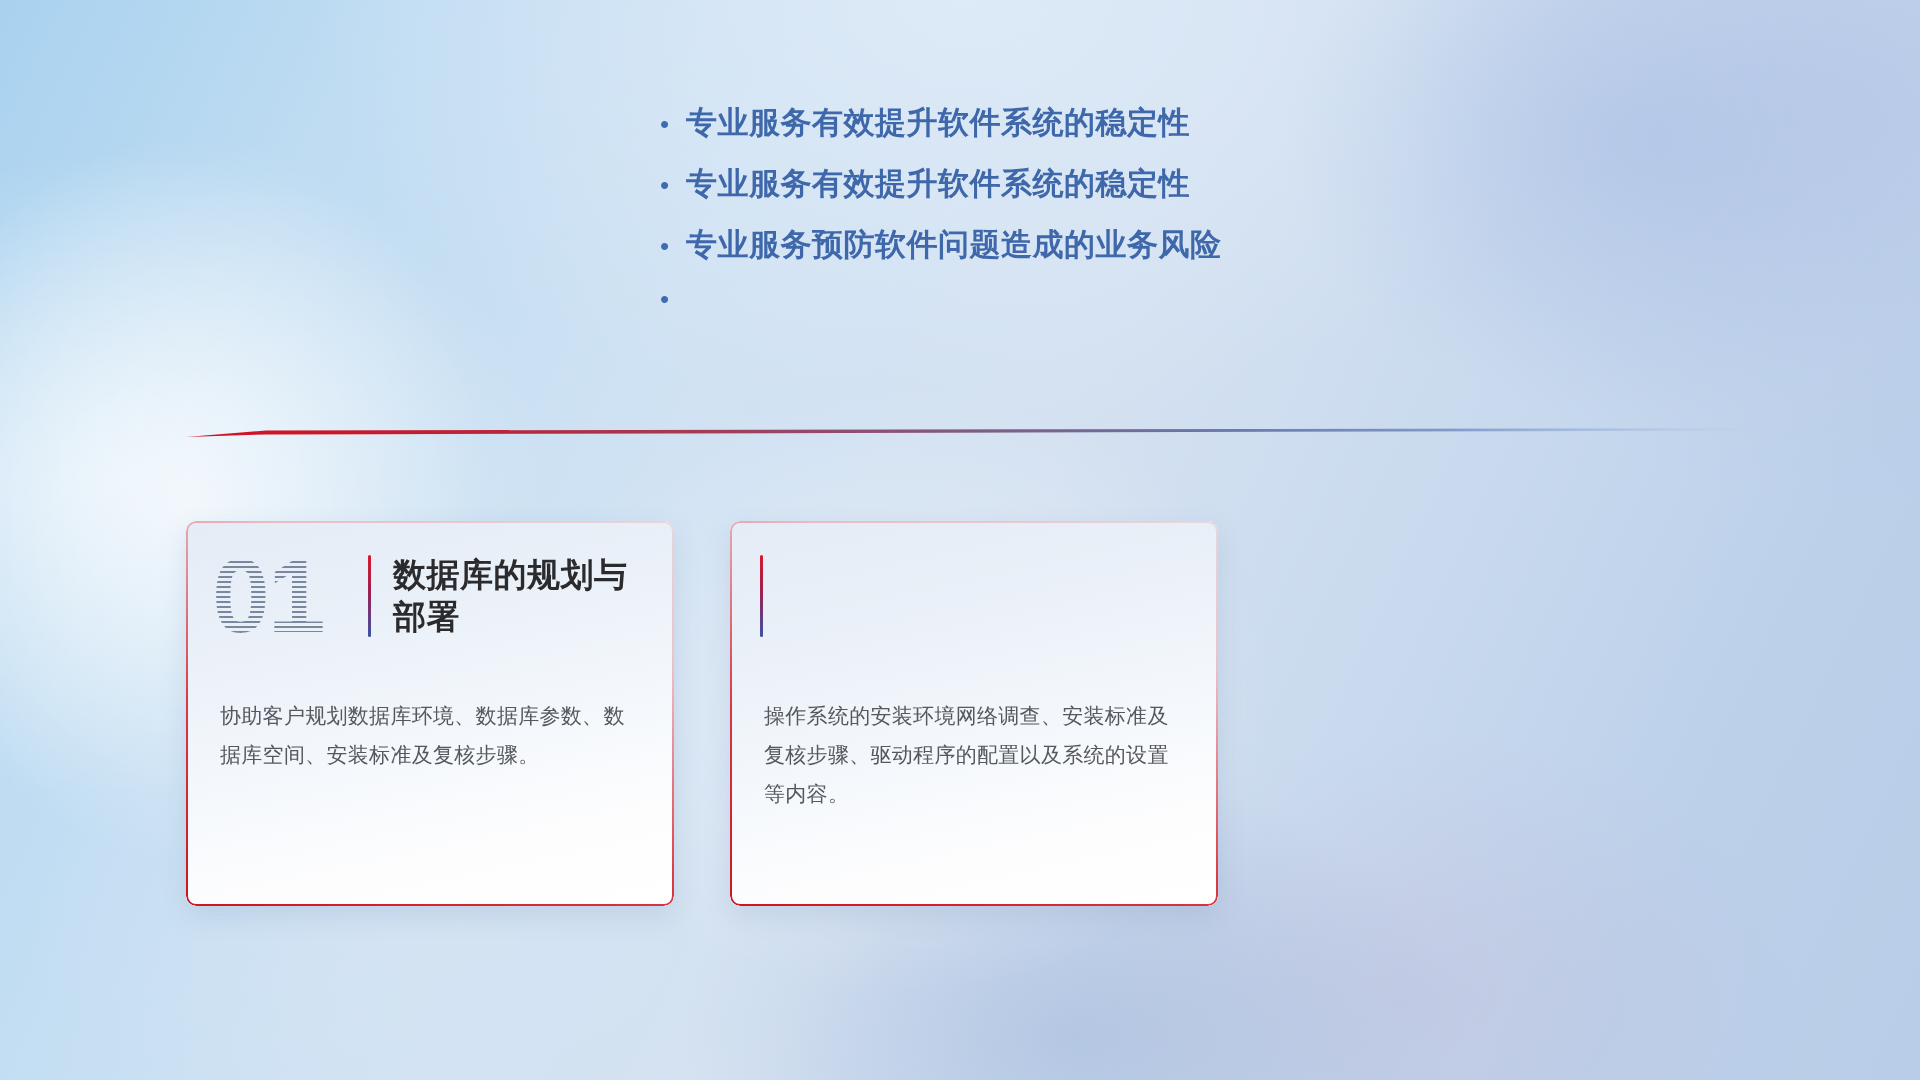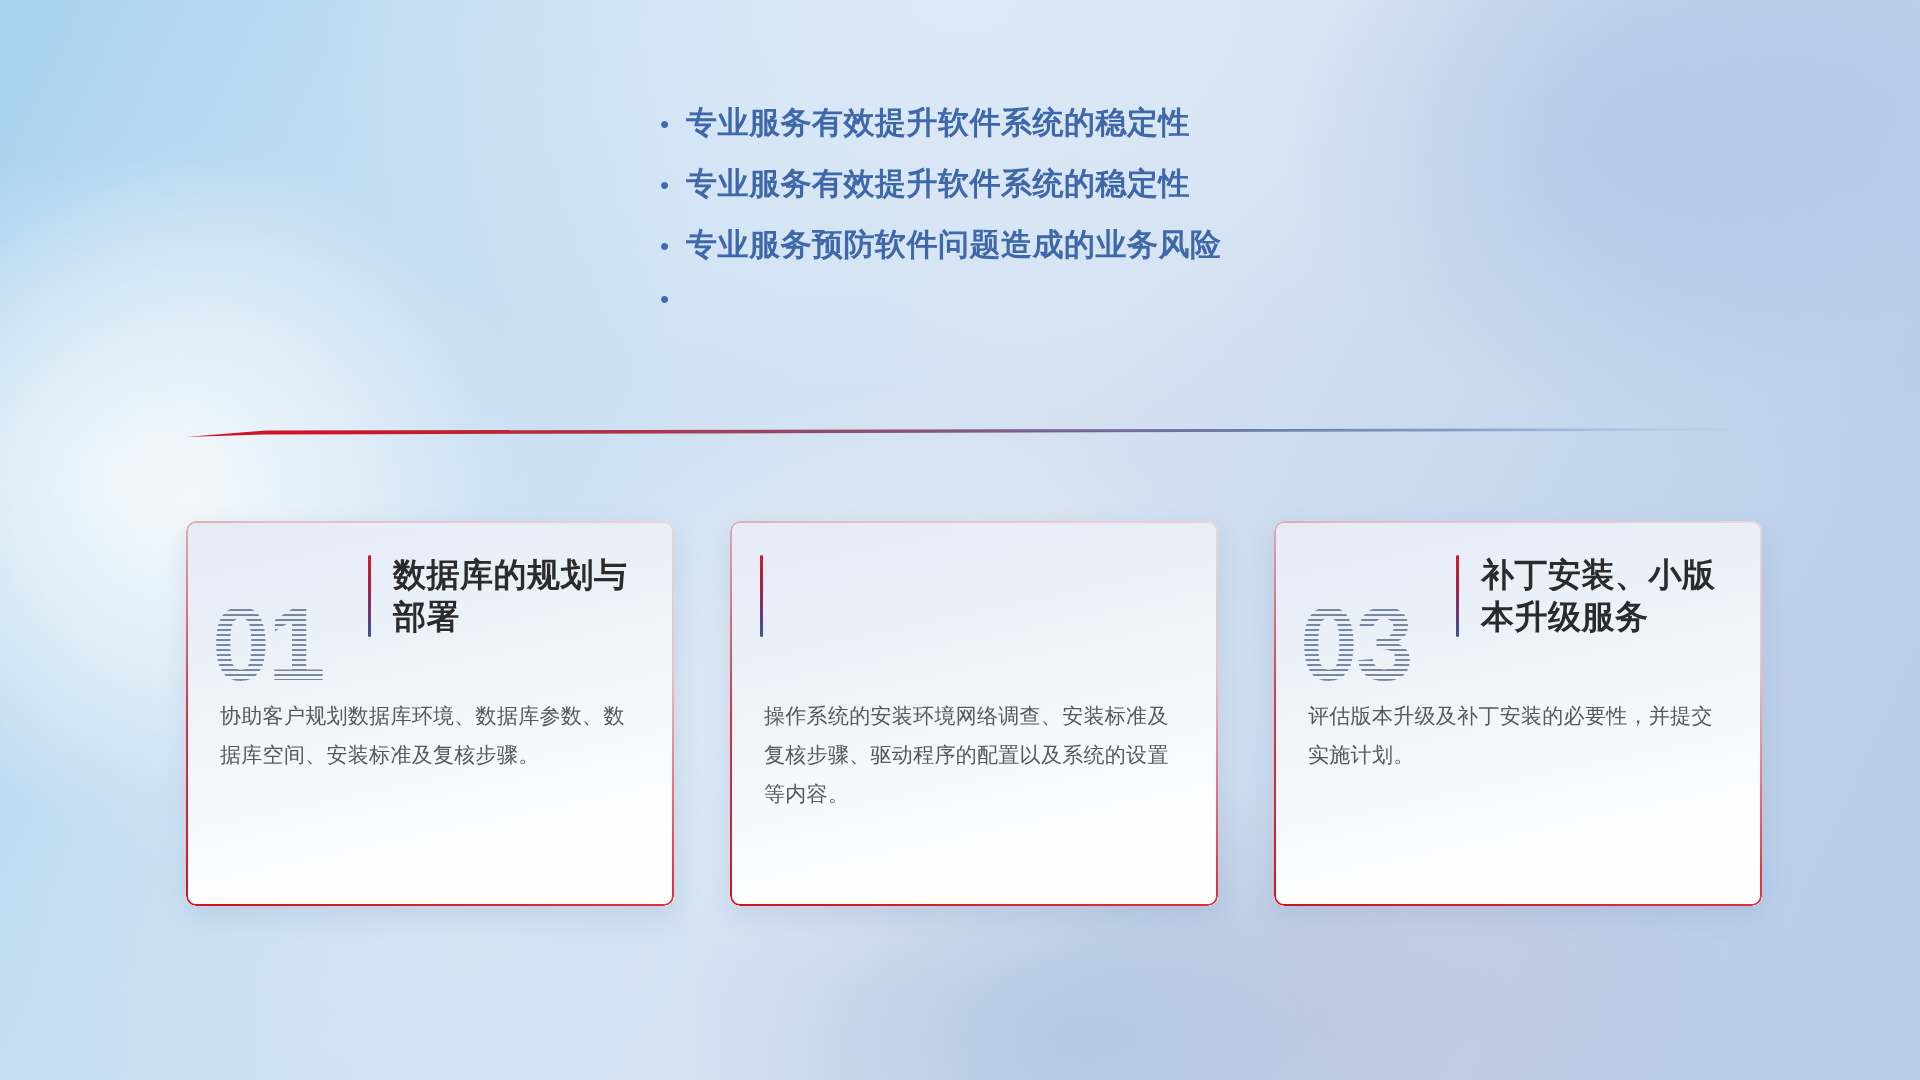--- a/index.html
+++ b/index.html
@@ -146,21 +146,20 @@
       to bottom,
       rgba(108,124,148,0.95) 0px,
       rgba(108,124,148,0.95) 2px,
       rgba(255,255,255,0) 2px,
       rgba(255,255,255,0) 5px
     );
     -webkit-background-clip: text;
     background-clip: text;
     color: transparent;
     display: inline-block;
-    margin-top: 48px;
   }
 
   .card-sep {
     width: 3px;
     flex: 0 0 3px;
     height: 82px;
     margin: 0 22px 0 4px;
     border-radius: 2px;
     background: linear-gradient(to bottom, #d7192c 0%, #9b2150 46%, #3b52a4 100%);
   }
@@ -253,26 +252,15 @@
     </div>
 
     <div class="card">
       <div class="card-edge"></div>
       <div class="card-head">
         <div class="card-sep"></div>
       </div>
       <div class="card-body">操作系统的安装环境网络调查、安装标准及复核步骤、驱动程序的配置以及系统的设置等内容。</div>
     </div>
 
-    <div class="card">
-      <div class="card-edge"></div>
-      <div class="card-head">
-        <div class="card-num">
-          <span class="glyph">03</span>
-        </div>
-        <div class="card-sep"></div>
-        <div class="card-title">补丁安装、小版本升级服务</div>
-      </div>
-      <div class="card-body">评估版本升级及补丁安装的必要性，并提交实施计划。</div>
-    </div>
 
   </div>
 </div>
 
 </body></html>

